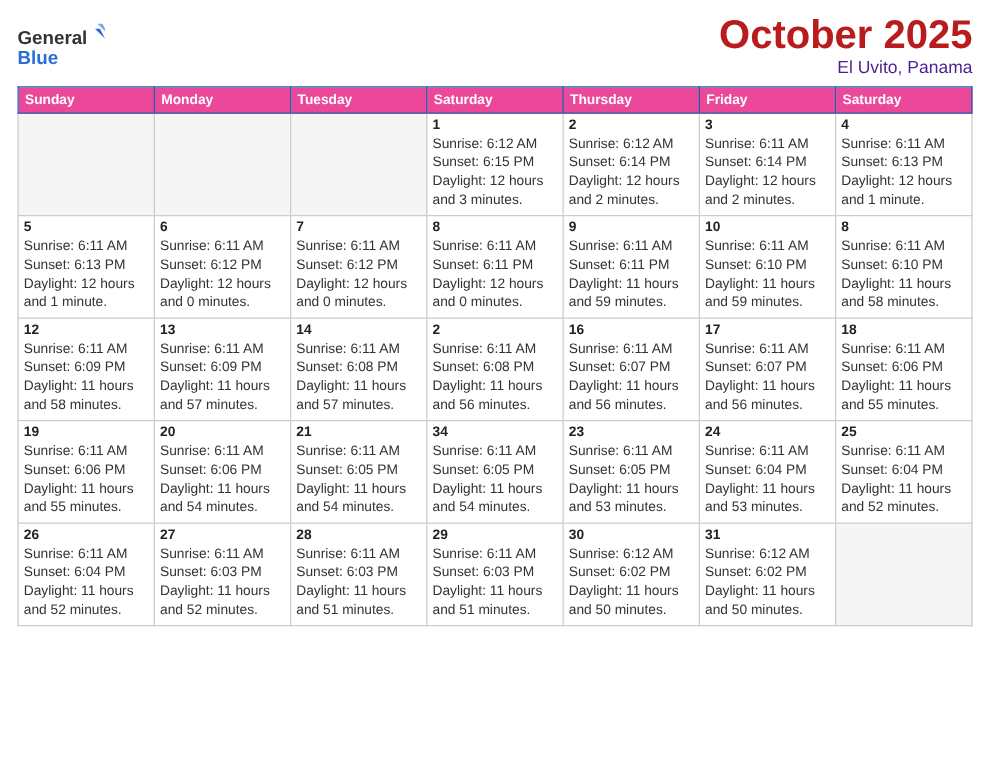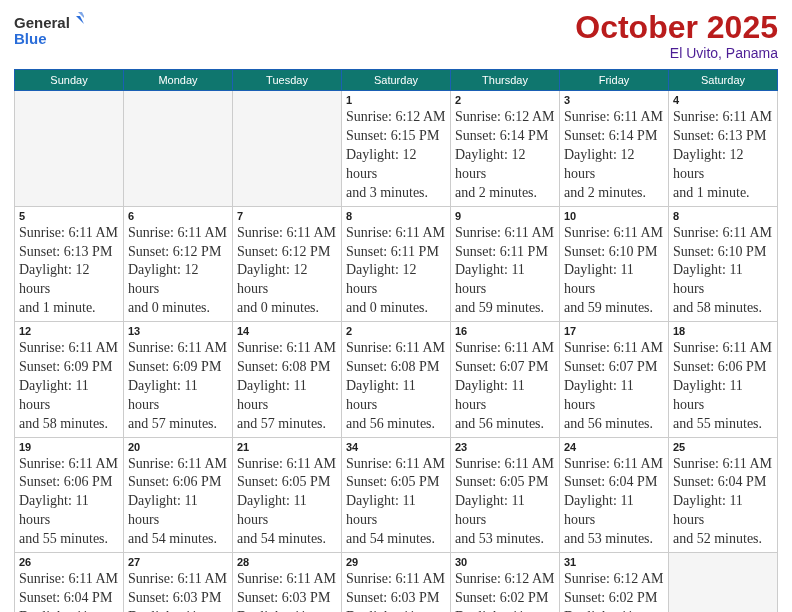--- a/index.html
+++ b/index.html
@@ -12,21 +12,21 @@
     }
     .page {
       width: 792px;
       height: 612px;
       background: #fff;
       padding: 10px 14px 10px 14px;
     }
     .header {
       display: flex;
       justify-content: space-between;
-      align-items: flex-start;
+      align-items: flex-end;
       margin-bottom: 8px;
     }
     .logo {
       display: flex;
       align-items: center;
       gap: 0px;
     }
     .title-block {
       text-align: right;
     }
@@ -39,25 +39,25 @@
     .location {
       font-size: 14px;
       color: #4c1d95;
     }
     .calendar {
       width: 100%;
       border-collapse: collapse;
       border: 1px solid #ccc;
     }
     .calendar th {
-      background: #0f766e;
+      background: #ec4899;
       color: #fff;
       font-size: 11px;
-      font-weight: normal;
-      text-align: center;
+      font-weight: bold;
+      text-align: left;
       padding: 4px 5px;
       border: 1px solid #1a5fb4;
     }
     .calendar td {
       width: calc(100% / 7);
       vertical-align: top;
       border: 1px solid #ccc;
       padding: 3px 4px;
       font-size: 9.2px;
       color: #333;
@@ -67,24 +67,23 @@
     .calendar td.empty {
       background: #f5f5f5;
     }
     .day-num {
       font-size: 11px;
       font-weight: bold;
       color: #222;
       margin-bottom: 2px;
     }
     .day-info {
-      font-size: 14px;
+      font-size: 11px;
       line-height: 1.35;
       color: #333;
-      font-family: Liberation Serif, serif;
     }
   </style>
 </head>
 <body>
 
 <div class="page">
   <div class="header">
     <div class="logo">
   <svg width="70" height="44" viewBox="0 0 70 44">
     <text x="0" y="18" font-size="15" font-weight="bold" fill="#333" font-family="Arial">General</text>

